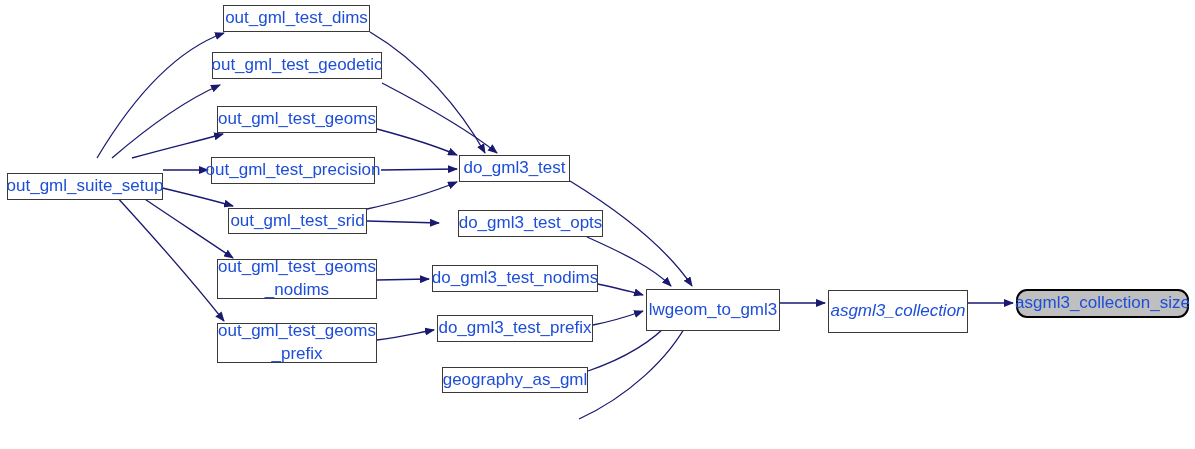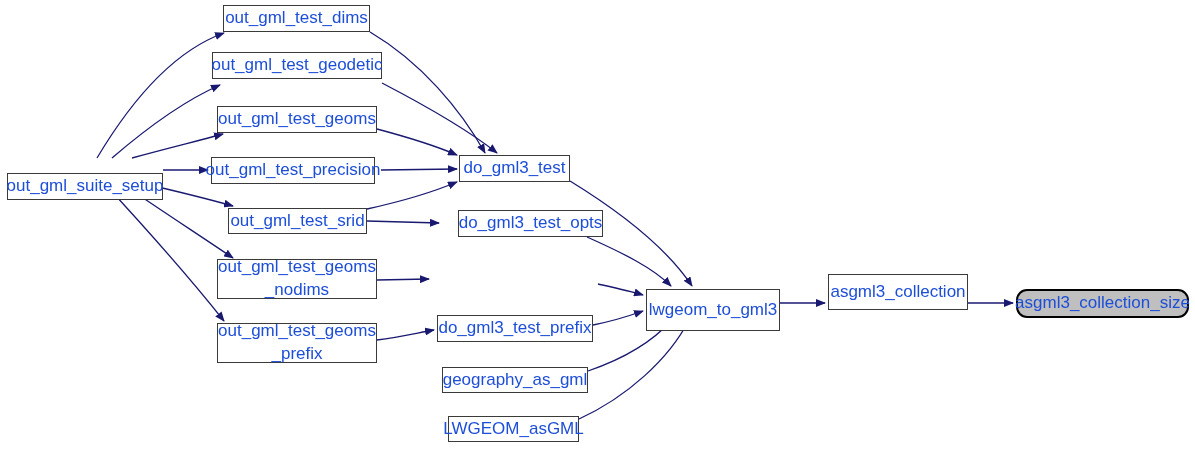--- a/index.html
+++ b/index.html
@@ -113,32 +113,32 @@
   <div class="node" style="left:217px; top:323px; width:160px; height:40px;">
     <span>out_gml_test_geoms
 _prefix</span>
   </div>
   <div class="node" style="left:459px; top:155px; width:111px; height:27px;">
     <span>do_gml3_test</span>
   </div>
   <div class="node" style="left:442px; top:210px; width:145px; height:27px;margin-left:16px;">
     <span>do_gml3_test_opts</span>
   </div>
+  <div class="node" style="left:432px; top:265px; width:166px; height:27px;">
+    <span>do_gml3_test_nodims</span>
+  </div>
   <div class="node" style="left:437px; top:315px; width:156px; height:27px;text-align:center;">
     <span>do_gml3_test_prefix</span>
   </div>
   <div class="node" style="left:442px; top:367px; width:146px; height:26px;">
     <span>geography_as_gml</span>
   </div>
-  <div class="node" style="left:448px; top:416px; width:131px; height:26px;">
-    <span>LWGEOM_asGML</span>
-  </div>
   <div class="node" style="left:646px; top:289px; width:134px; height:42px;">
     <span>lwgeom_to_gml3</span>
   </div>
-  <div class="node" style="left:828px; top:274px; width:140px; height:36px;">
+  <div class="node" style="left:828px; top:290px; width:140px; height:43px;font-style:italic;">
     <span>asgml3_collection</span>
   </div>
   <div class="node node--highlight" style="left:1016px; top:289px; width:173px; height:29px;border-radius:11px;">
     <span>asgml3_collection_size</span>
   </div>
 
 </div>
 
 </body></html>

